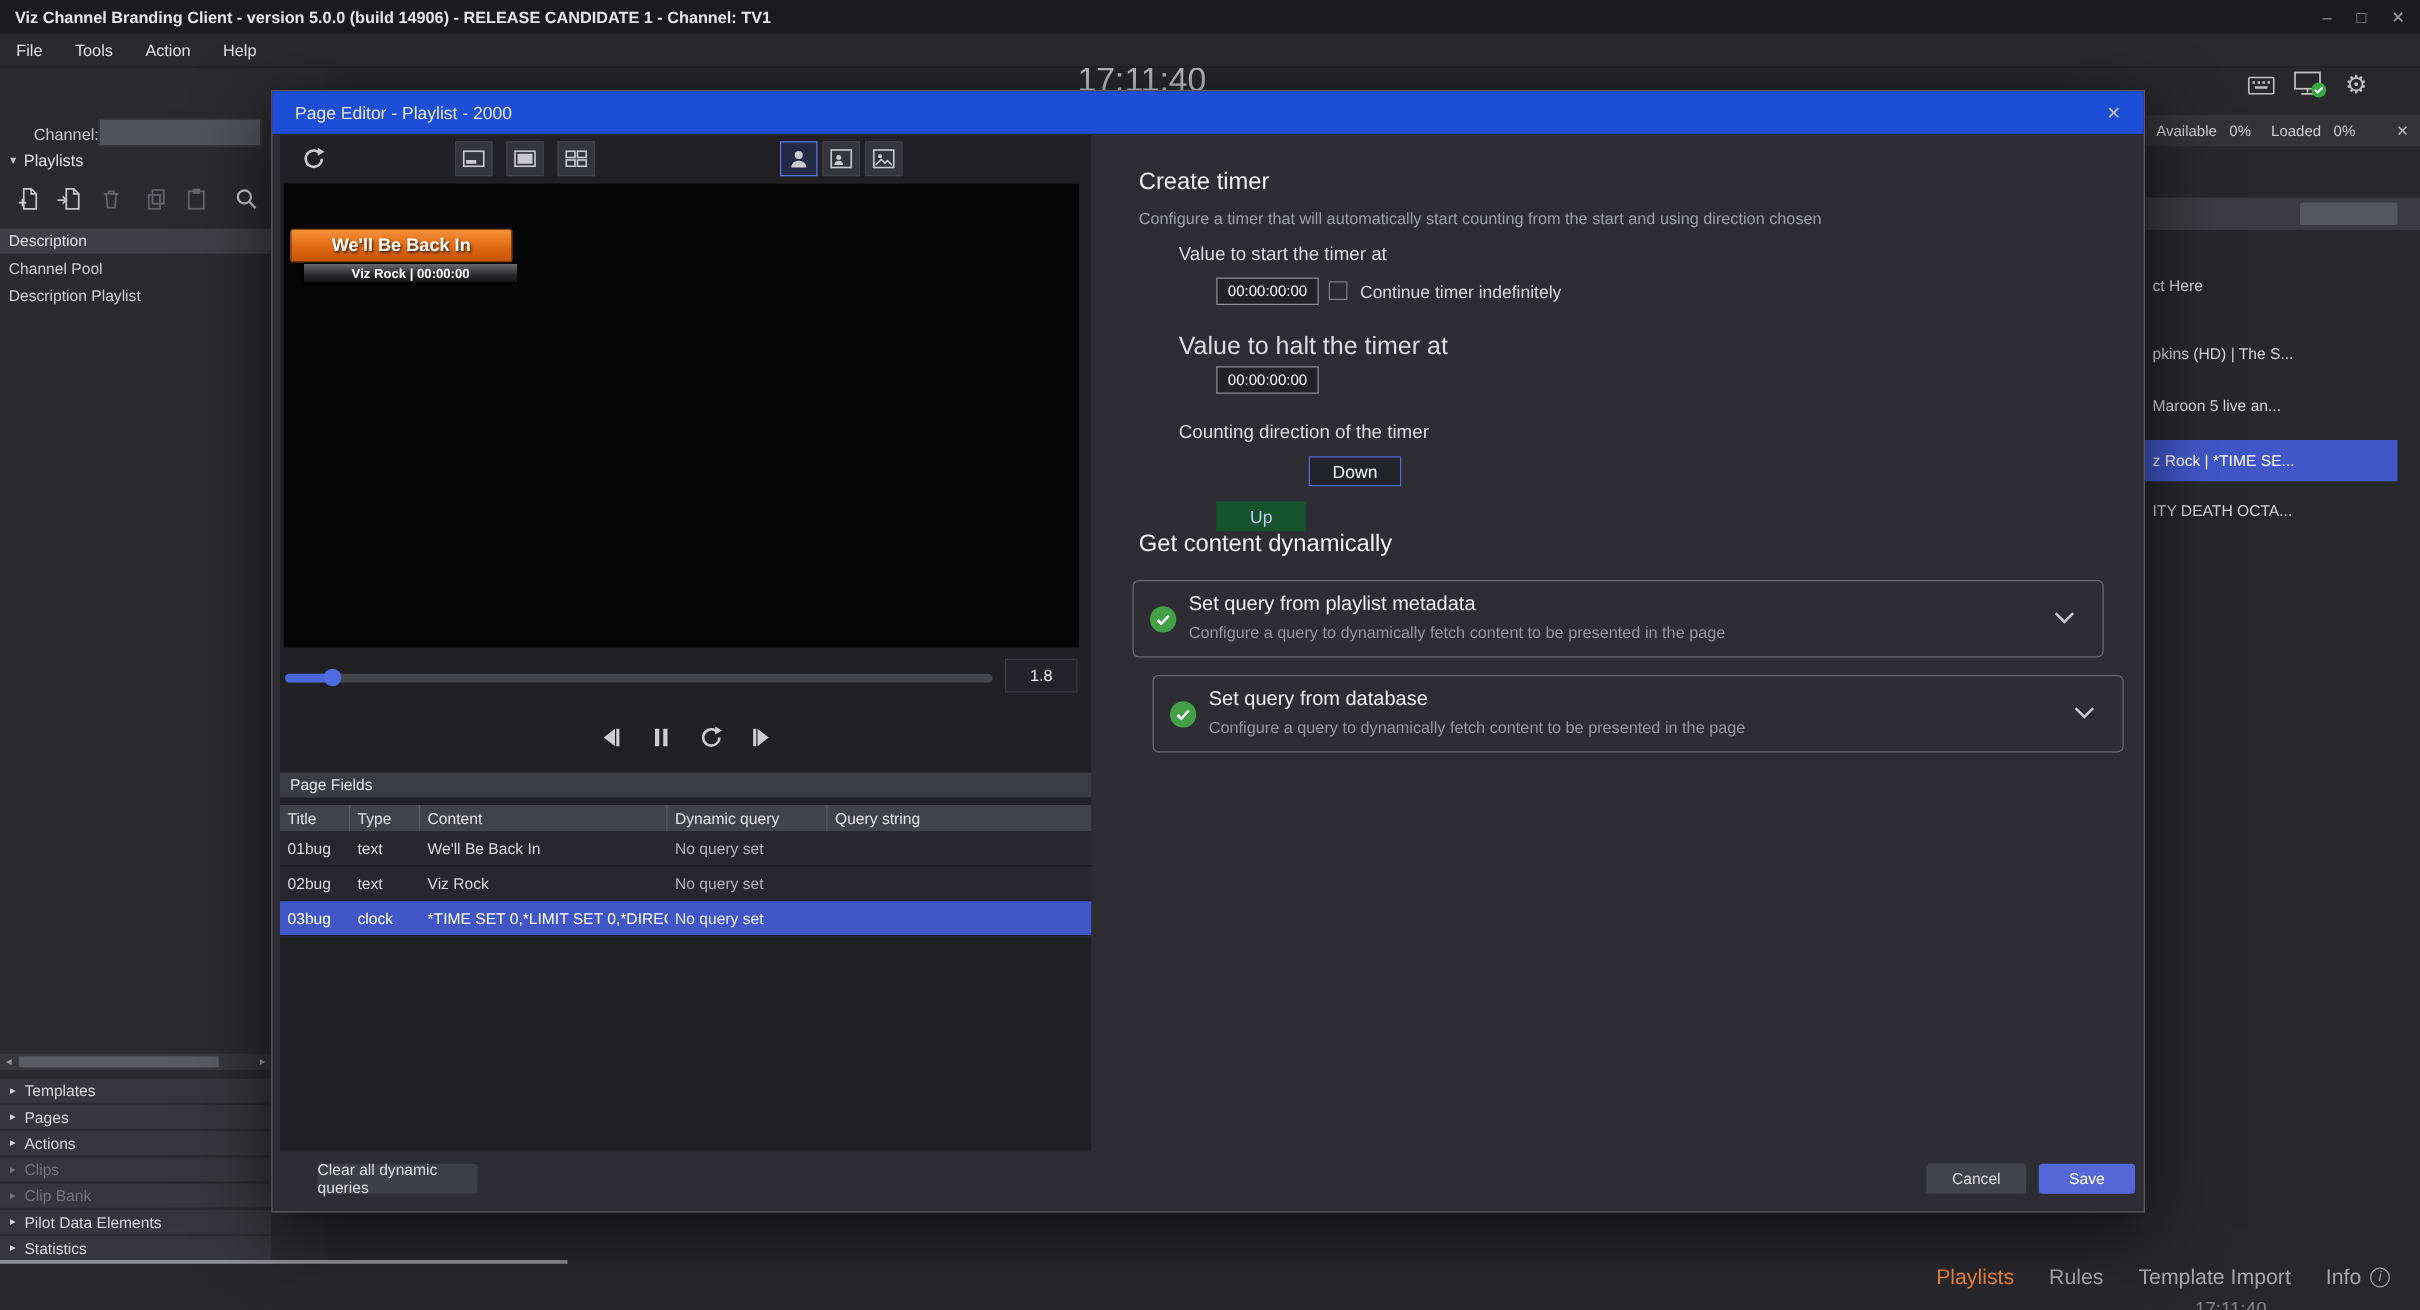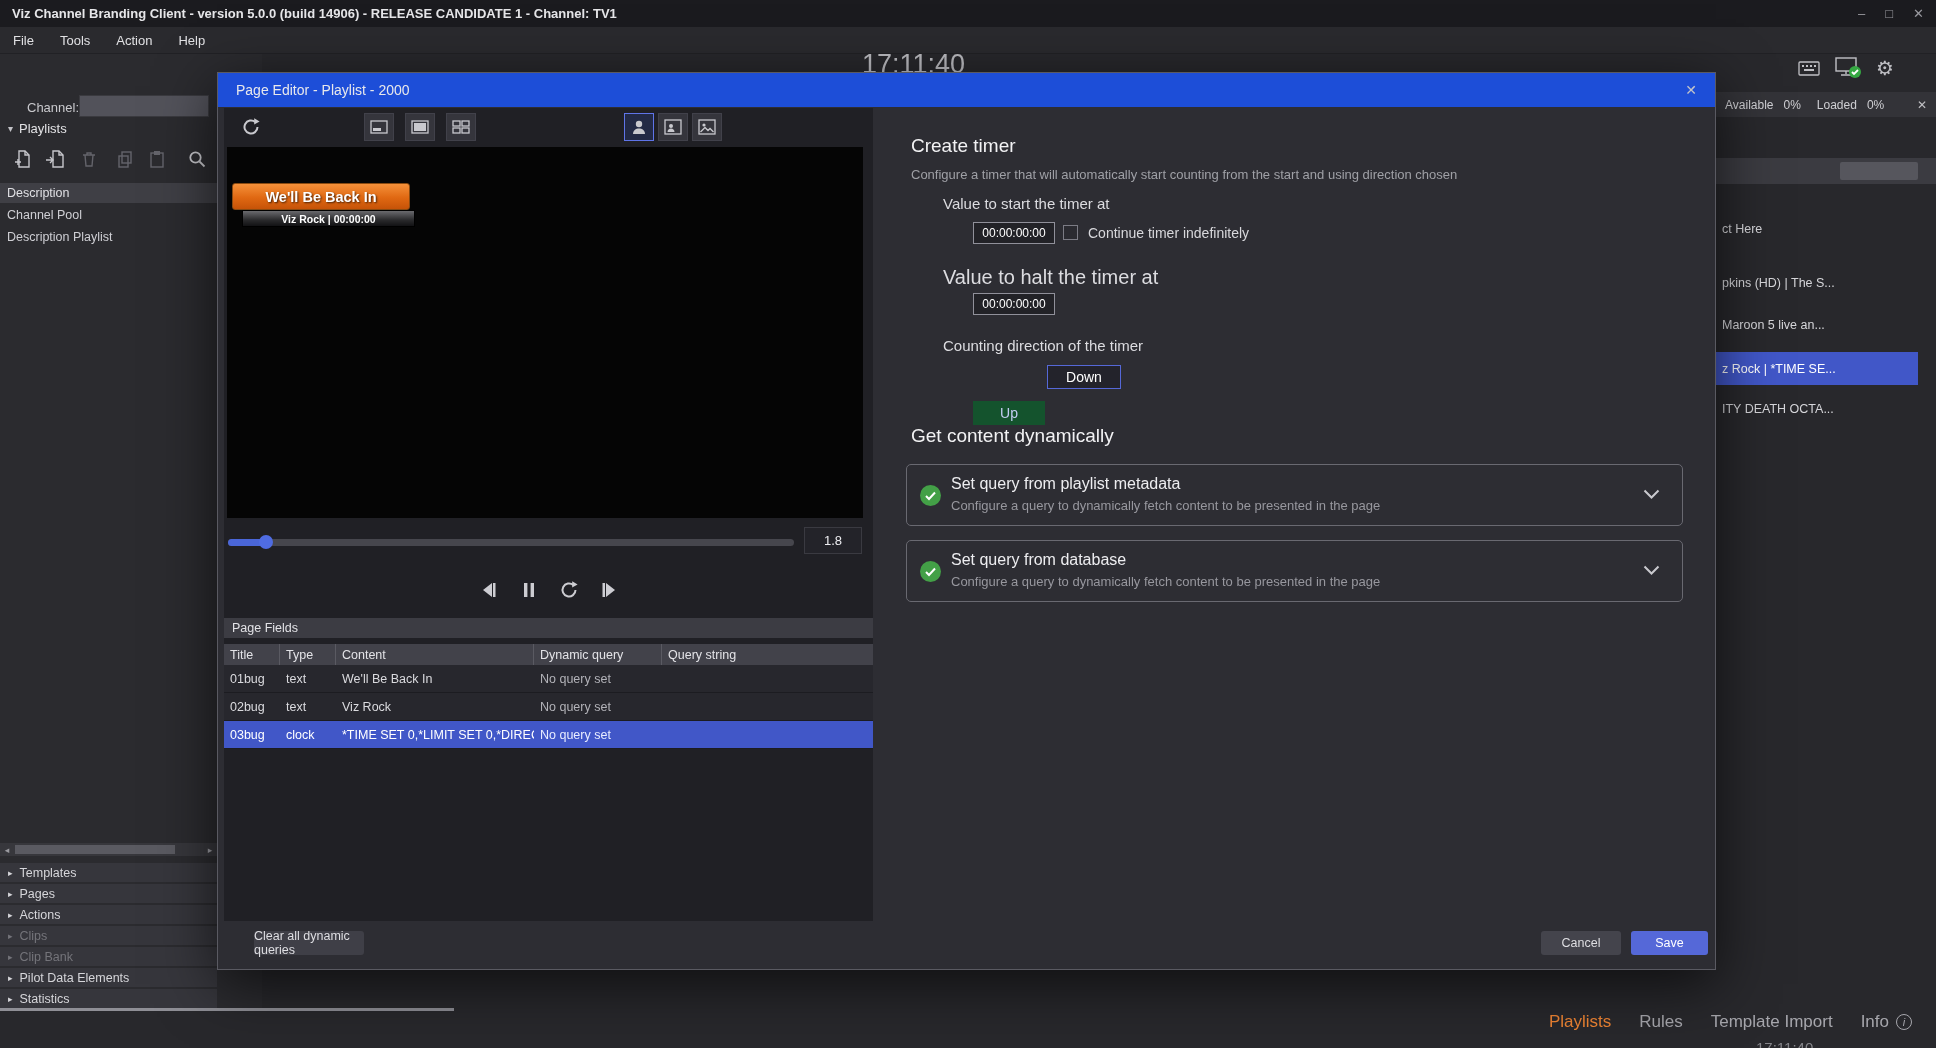--- a/index.html
+++ b/index.html
@@ -112,28 +112,28 @@
   #start-input{left:755px;top:149px;}
   #cont-checkbox{position:absolute;left:845px;top:152px;width:15px;height:15px;background:#2b2b31;border:1px solid #7c7c85;}
   #cont-label{position:absolute;left:870px;top:152px;font-size:14px;color:#d8d8dc;}
   #halt-label{position:absolute;left:725px;top:193px;font-size:20px;color:#dcdce0;}
   #halt-input{left:755px;top:220px;}
   #dir-label{position:absolute;left:725px;top:264px;font-size:15px;color:#dcdce0;}
   #up-btn{position:absolute;left:755px;top:292px;width:72px;height:24px;background:#14532d;color:#c3cdf2;font-size:14px;display:flex;align-items:center;justify-content:center;margin-top:36px;}
   #down-btn{position:absolute;left:829px;top:292px;width:74px;height:24px;background:#23232b;border:1px solid #5568d8;color:#fff;font-size:14px;display:flex;align-items:center;justify-content:center;}
   #dyn-heading{position:absolute;left:693px;top:352px;font-size:19px;color:#f2f2f4;}
   .query-panel{position:absolute;left:688px;width:777px;height:62px;border:1px solid #696971;border-radius:5px;}
-  #panel-0{top:391px;} #panel-1{top:467px;}
+  #panel-0{top:391px;} #panel-1{top:467px;margin-left:16px;}
   .qp-check{position:absolute;left:13px;top:20px;width:21px;height:21px;border-radius:50%;background:#43a047;display:flex;align-items:center;justify-content:center;}
   .qp-title{position:absolute;left:44px;top:10px;font-size:16px;color:#ededf0;}
   .qp-desc{position:absolute;left:44px;top:33px;font-size:13px;color:#97979e;}
   .qp-chevron{position:absolute;right:22px;top:24px;color:#c9c9ce;}
 
   .dlg-btn{position:absolute;top:858px;height:24px;border-radius:3px;display:flex;align-items:center;justify-content:center;font-size:12.5px;color:#dedee2;background:#44444c;}
-  #clear-btn{left:36px;width:110px;background:#3f3f47;}
+  #clear-btn{left:36px;width:128px;background:#3f3f47;}
   #cancel-btn{left:1323px;width:80px;}
   #save-btn{left:1413px;width:77px;background:#5568d8;color:#fff;}
 </style>
 </head>
 <body>
 
 <div id="titlebar">
   <span id="window-title">Viz Channel Branding Client - version 5.0.0 (build 14906) - RELEASE CANDIDATE 1 -  Channel: TV1</span>
   <div id="window-controls">
     <span>–</span>

